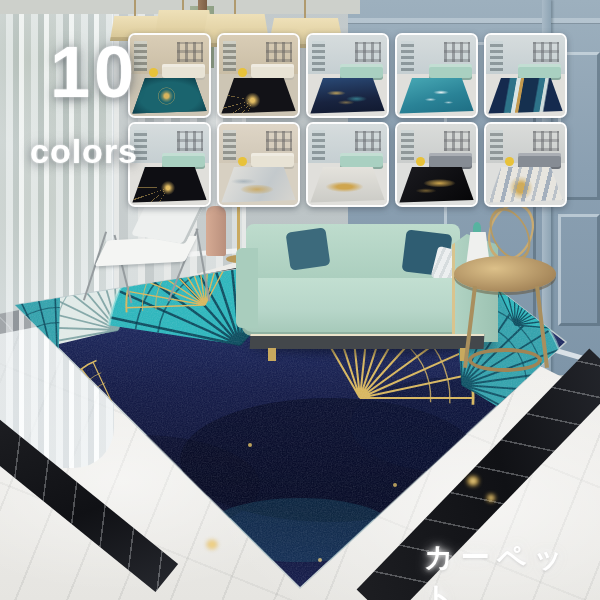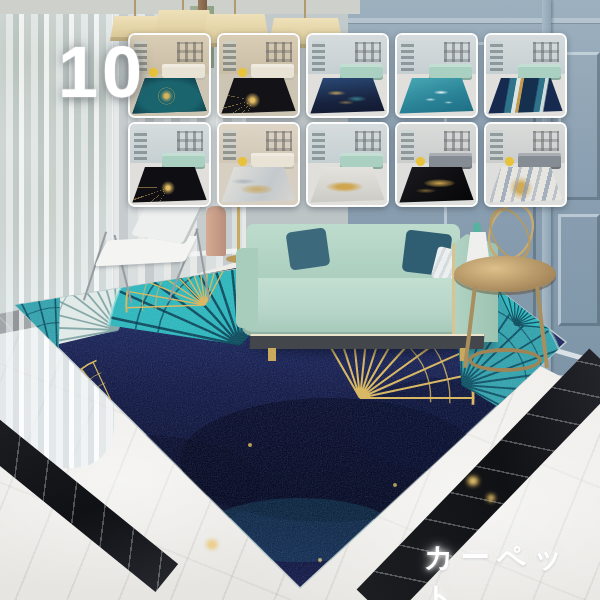--- a/index.html
+++ b/index.html
@@ -136,21 +136,21 @@
     background:repeating-linear-gradient(90deg,rgba(50,52,58,.55) 0 3px,transparent 3px 8px),
                repeating-linear-gradient(0deg,rgba(50,52,58,.4) 0 3px,transparent 3px 9px);}
   .t-floor{left:0;right:0;bottom:0;height:52%;}
   .t-sofa{left:40%;right:5%;top:36%;height:19%;border-radius:2px 2px 3px 3px;
     box-shadow:inset 0 3px 0 rgba(255,255,255,.3),inset 0 -2px 0 rgba(0,0,0,.18);}
   .t-chair{left:24%;top:41%;width:11%;height:11%;border-radius:50%;}
   .t-rug{left:3%;right:3%;bottom:3%;height:44%;clip-path:polygon(17% 0,84% 0,100% 93%,0 100%);}
 
   
   .badge{left:30px;top:36px;z-index:60;color:#fff;position:absolute;}
-  .badge .num{position:static;display:block;font-size:72px;font-weight:bold;line-height:1;letter-spacing:4px;margin-left:28px;
+  .badge .num{position:static;display:block;font-size:72px;font-weight:bold;line-height:1;letter-spacing:4px;margin-left:20px;
     text-shadow:0 0 2px rgba(255,255,255,.8),0 2px 9px rgba(92,99,105,.65),0 0 16px rgba(92,99,105,.45);}
   .badge .lbl{position:static;display:block;font-size:34px;font-weight:bold;margin-top:24px;letter-spacing:1px;
     text-shadow:0 0 2px rgba(255,255,255,.8),0 2px 8px rgba(92,99,105,.6),0 0 14px rgba(92,99,105,.4);}
   .caption{left:424px;top:538px;z-index:60;color:#fff;font-size:29px;font-weight:bold;letter-spacing:7px;
     text-shadow:0 0 6px rgba(255,255,255,.95),0 0 13px rgba(235,235,235,.85),0 1px 3px rgba(140,140,140,.6);}
 </style>
 </head>
 <body>
 
 <div class="stage">
@@ -372,17 +372,18 @@
       <div class="t-art"></div>
       <div class="t-floor" style="background:#dedfdd"></div>
       <div class="t-sofa" style="background:#868c94"></div>
       <div class="t-rug" style="background:repeating-linear-gradient(104deg, rgba(142,158,178,.75) 0 4px, rgba(142,158,178,0) 4px 10px, rgba(142,158,178,.5) 10px 13px, rgba(142,158,178,0) 13px 20px), radial-gradient(circle at 44% 58%, rgba(205,165,75,.9) 0 10%, rgba(205,165,75,.35) 18%, transparent 26%), #e7e5df"></div>
       <div class="t-chair" style="background:#e8c23a"></div>
     </div>
   </div>
 
   <div class="badge">
     <span class="num">10</span>
+    <span class="lbl">colors</span>
   </div>
 
   <div class="caption">カーペット</div>
 
 </div>
 
 </body></html>

